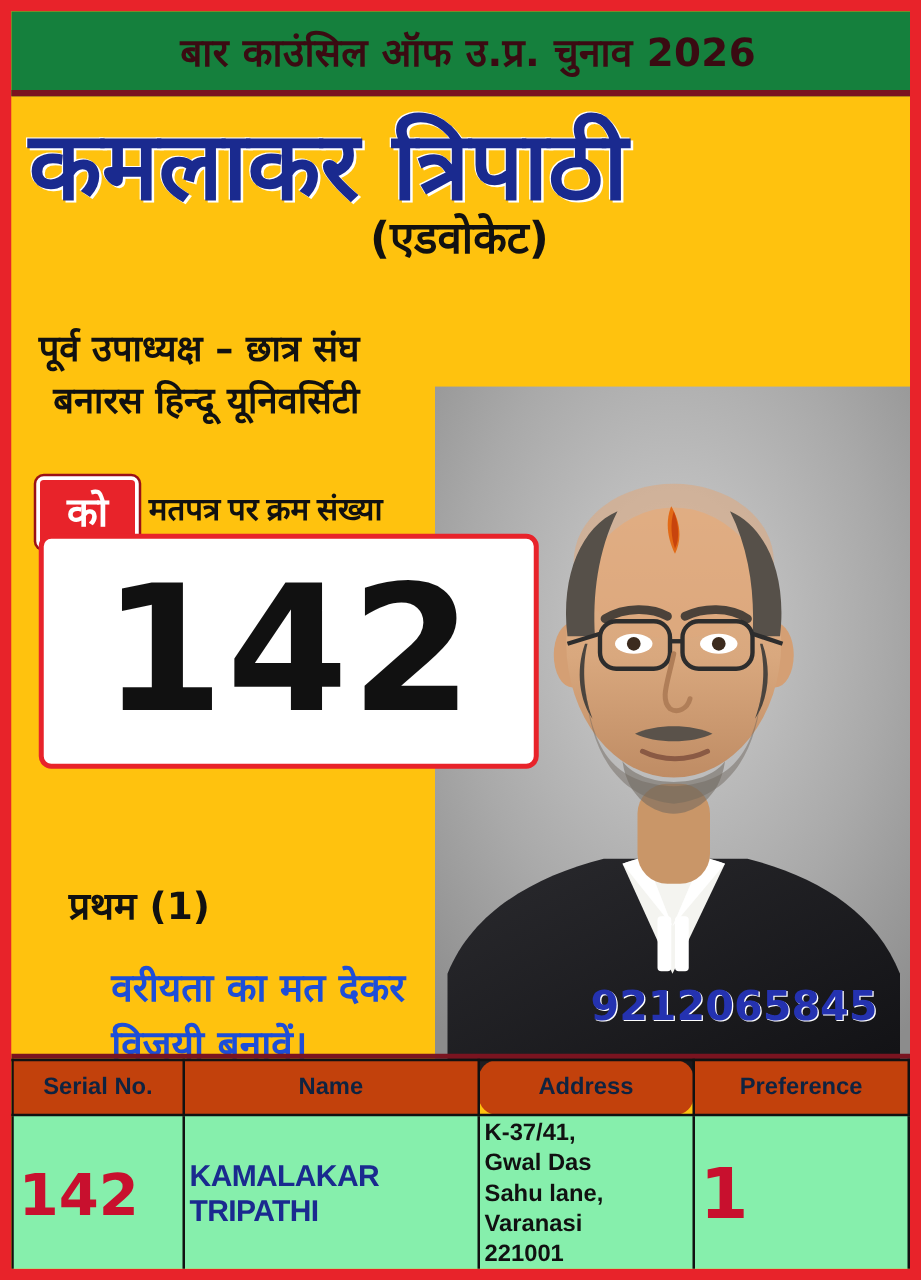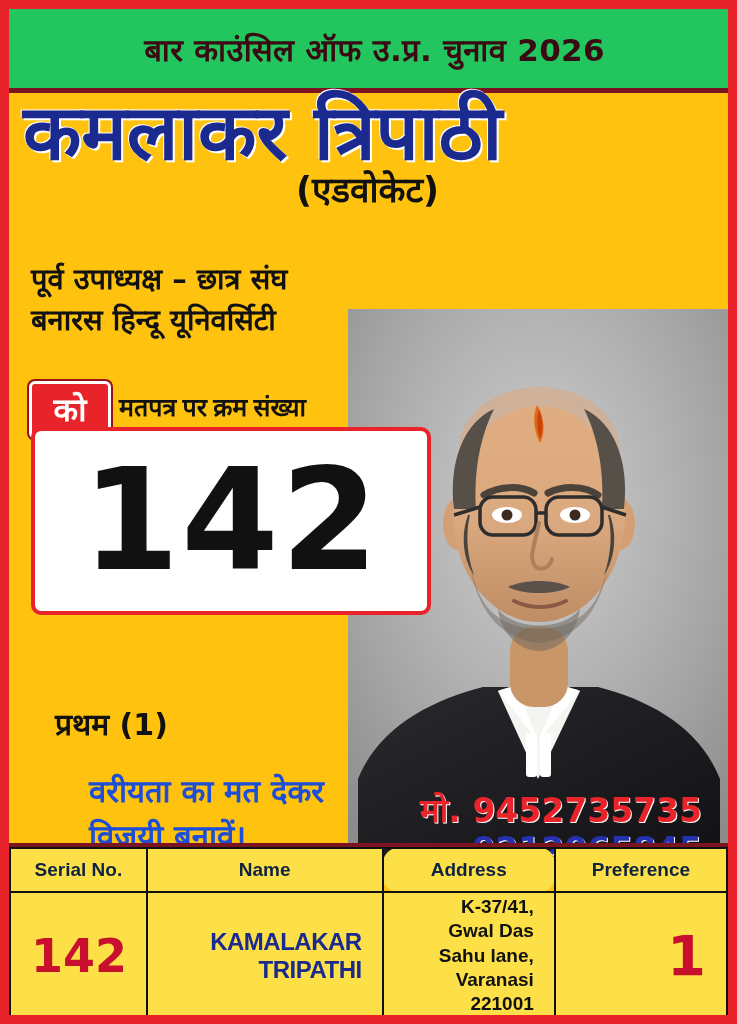--- a/index.html
+++ b/index.html
@@ -19,22 +19,22 @@
     box-sizing: border-box;
     overflow: hidden;
   }
 
   
   .header-band {
     position: absolute;
     top: 0;
     left: 0;
     right: 0;
-    height: 84px;
-    background: #22c55e;
+    height: 68px;
+    background: #15803d;
     border-bottom: 5px solid #7a1420;
     display: flex;
     align-items: center;
     justify-content: center;
     box-sizing: border-box;
     padding-left: 12px;
   }
   .header-title {
     font-family: "DejaVu Sans", sans-serif;
     font-weight: bold;
@@ -84,20 +84,21 @@
   
   .sub-lines {
     position: absolute;
     top: 250px;
     left: 22px;
     font-family: "DejaVu Sans", sans-serif;
     font-weight: bold;
     font-size: 29px;
     line-height: 1.42;
     color: #111111;
+    text-align: right;
   }
 
   
   .ko-badge {
     position: absolute;
     left: 20px;
     top: 372px;
     width: 76px;
     height: 52px;
     background: #e8232a;
@@ -222,35 +223,35 @@
     border-top: 4px solid #7a1420;
     box-sizing: border-box;
   }
   table.info {
     width: 100%;
     height: 100%;
     border-collapse: collapse;
     table-layout: fixed;
   }
   table.info th {
-    background: #fde047;
+    background: #c2410c;
     border: 2px solid #111111;
     font-family: "Liberation Sans", sans-serif;
     font-weight: bold;
     font-size: 19px;
     color: #0f2340;
     height: 42px;
     padding: 0;
   }
   table.info td {
     border: 2px solid #111111;
-    background: #fde047;
-    padding: 2px 20px;
+    background: #86efac;
+    padding: 2px 4px;
     vertical-align: middle;
-    text-align: right;
+    text-align: left;
   }
   td.serial {
     background: #fff200;
     font-family: "DejaVu Sans", sans-serif;
     font-weight: bold;
     font-size: 46px;
     color: #c8102e;
   }
   td.nm {
     font-family: "Liberation Sans", sans-serif;
@@ -386,24 +387,20 @@
 
   <div class="number-box">
     <span>142</span>
   </div>
 
   <div class="appeal-pref">प्रथम (1)</div>
   <div class="appeal-line3" style="white-space:pre-line;"><span>वरीयता का मत देकर
 विजयी बनावें।</span></div>
 
   <div class="phone-block">
-    <div class="phone-row1">
-      <span class="mo">मो.</span>
-      <span>9452735735</span>
-    </div>
     <div class="phone-row2">9212065845</div>
   </div>
 
   <div class="table-wrap">
     <table class="info">
       <thead>
         <tr>
           <th class="col-serial">Serial No.</th>
           <th class="col-name">Name</th>
           <th class="col-addr">Address</th>

